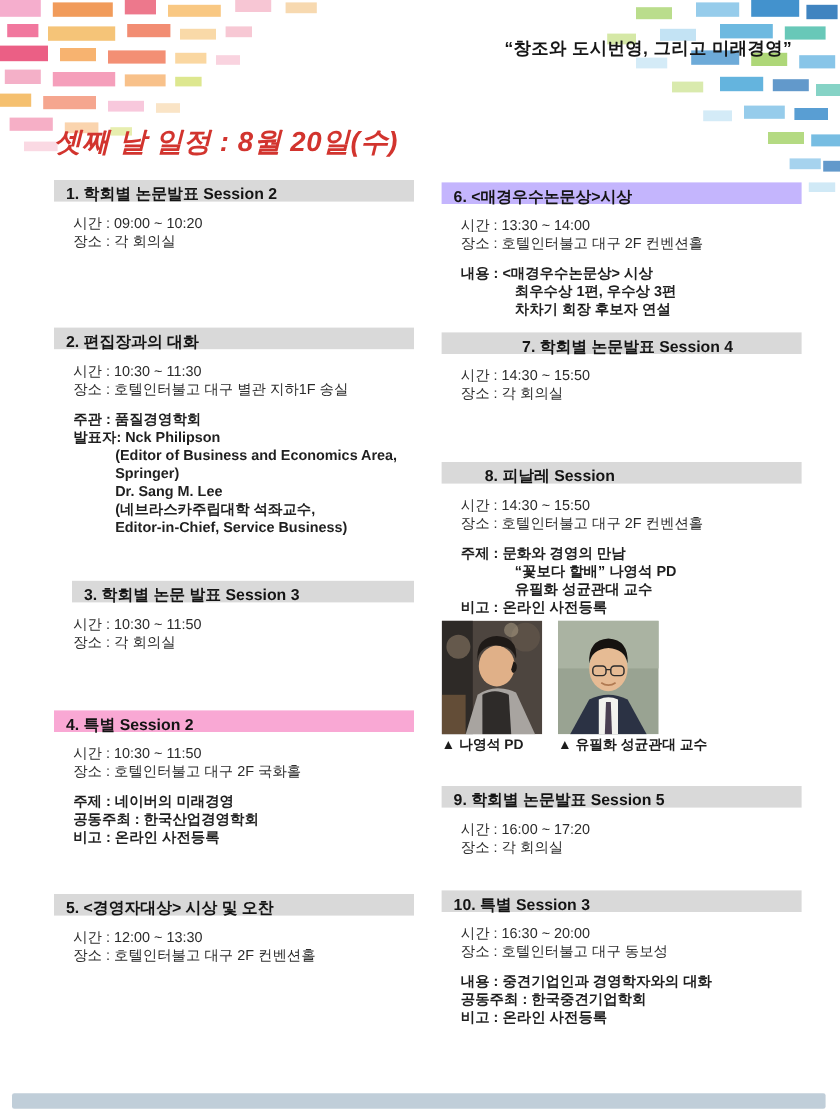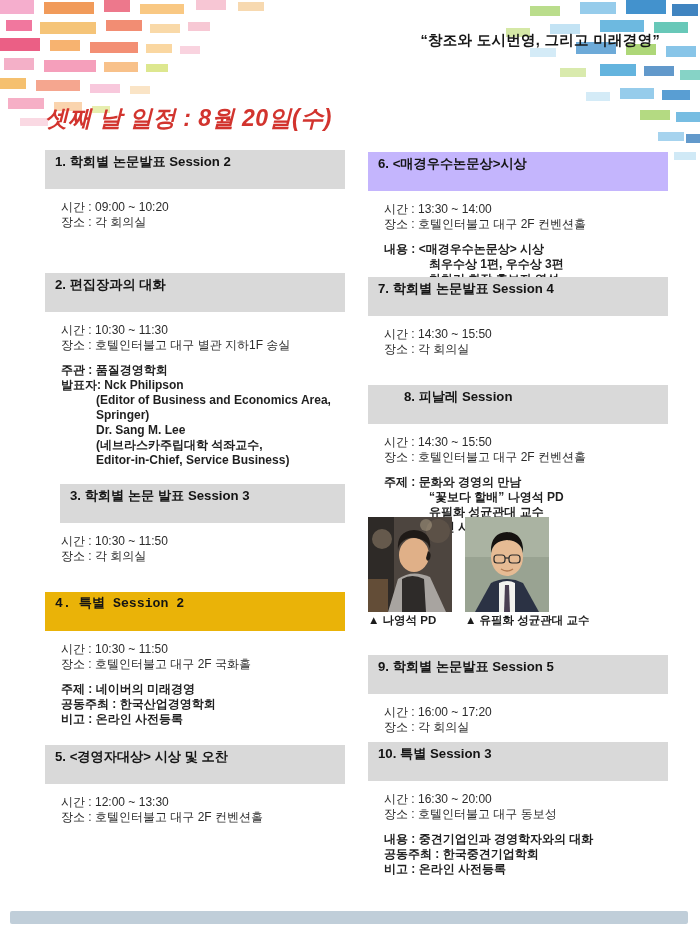--- a/index.html
+++ b/index.html
@@ -6,21 +6,21 @@
   .page{position:relative;width:700px;height:933px;background:#ffffff;overflow:hidden;
         font-family:"Liberation Sans","DejaVu Sans",sans-serif;}
   .confetti{position:absolute;pointer-events:none;}
   .confetti-left{left:0;top:0;}
   .confetti-right{right:0;top:0;}
   .tagline{position:absolute;top:31px;right:40px;font-size:14.5px;font-weight:bold;
            color:#161616;letter-spacing:.3px;z-index:5;}
   .page-title{position:absolute;left:45px;top:103px;font-size:23px;font-weight:bold;
               color:#d2342e;letter-spacing:.5px;z-index:5;font-style:italic;}
   .section{position:absolute;width:300px;}
-  .sec-header{height:39px;background:#d9d9d9;font-size:13.2px;font-weight:bold;color:#141414;
+  .sec-header{height:18px;background:#d9d9d9;font-size:13.2px;font-weight:bold;color:#141414;
               line-height:23px;padding-left:10px;box-sizing:border-box;}
   .sec-body{padding:11px 0 0 16px;}
   .ln{font-size:12px;line-height:15px;color:#2b2b2b;}
   .ln.info{font-weight:normal;}
   .ln.detail{font-weight:bold;color:#1f1f1f;}
   .ln.ind35{padding-left:35px;}
   .ln.ind45{padding-left:45px;}
   .gapln{height:10px;}
   .photo{position:absolute;width:84px;height:95px;overflow:hidden;}
   .caption{position:absolute;font-size:11.5px;font-weight:bold;color:#1c1c1c;}
@@ -120,21 +120,21 @@
         </div>
       </div>
       <div class="section" style="left: 45px; top: 484px;">
         <div class="sec-header" style="background: rgb(217, 217, 217); margin-left: 15px;">3. 학회별 논문 발표 Session 3</div>
         <div class="sec-body">
           <div class="ln info">시간 : 10:30 ~ 11:50</div>
           <div class="ln info">장소 : 각 회의실</div>
         </div>
       </div>
       <div class="section" style="left: 45px; top: 592px;">
-        <div class="sec-header" style="background: #eab308; font-family: Liberation Mono, monospace;">4. 특별 Session 2</div>
+        <div class="sec-header" style="background: #f9a8d4;">4. 특별 Session 2</div>
         <div class="sec-body">
           <div class="ln info">시간 : 10:30 ~ 11:50</div>
           <div class="ln info">장소 : 호텔인터불고 대구 2F 국화홀</div>
           <div class="gapln"></div>
           <div class="ln detail">주제 : 네이버의 미래경영</div>
           <div class="ln detail">공동주최 : 한국산업경영학회</div>
           <div class="ln detail">비고 : 온라인 사전등록</div>
         </div>
       </div>
       <div class="section" style="left: 45px; top: 745px;">
@@ -149,21 +149,21 @@
         <div class="sec-body">
           <div class="ln info">시간 : 13:30 ~ 14:00</div>
           <div class="ln info">장소 : 호텔인터불고 대구 2F 컨벤션홀</div>
           <div class="gapln"></div>
           <div class="ln detail">내용 : &lt;매경우수논문상&gt; 시상</div>
           <div class="ln detail ind45">최우수상 1편, 우수상 3편</div>
           <div class="ln detail ind45">차차기 회장 후보자 연설</div>
         </div>
       </div>
       <div class="section" style="left: 368px; top: 277px;">
-        <div class="sec-header" style="background: rgb(217, 217, 217);">7. 학회별 논문발표 Session 4</div>
+        <div class="sec-header" style="background: rgb(217, 217, 217); text-align: center;">7. 학회별 논문발표 Session 4</div>
         <div class="sec-body">
           <div class="ln info">시간 : 14:30 ~ 15:50</div>
           <div class="ln info">장소 : 각 회의실</div>
         </div>
       </div>
       <div class="section" style="left: 368px; top: 385px;">
         <div class="sec-header" style="background: rgb(217, 217, 217); padding-left: 36px;">8. 피날레 Session</div>
         <div class="sec-body">
           <div class="ln info">시간 : 14:30 ~ 15:50</div>
           <div class="ln info">장소 : 호텔인터불고 대구 2F 컨벤션홀</div>

